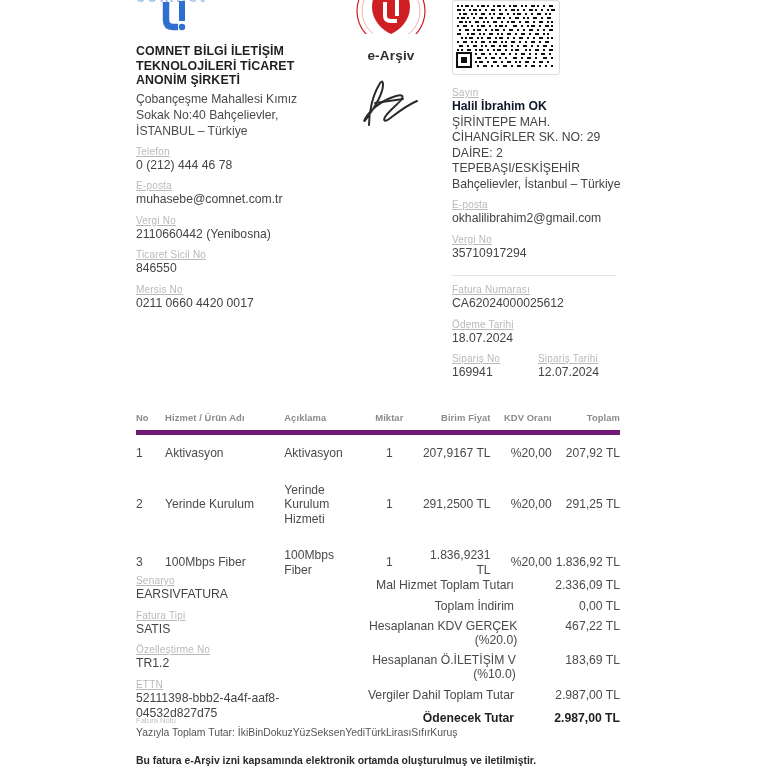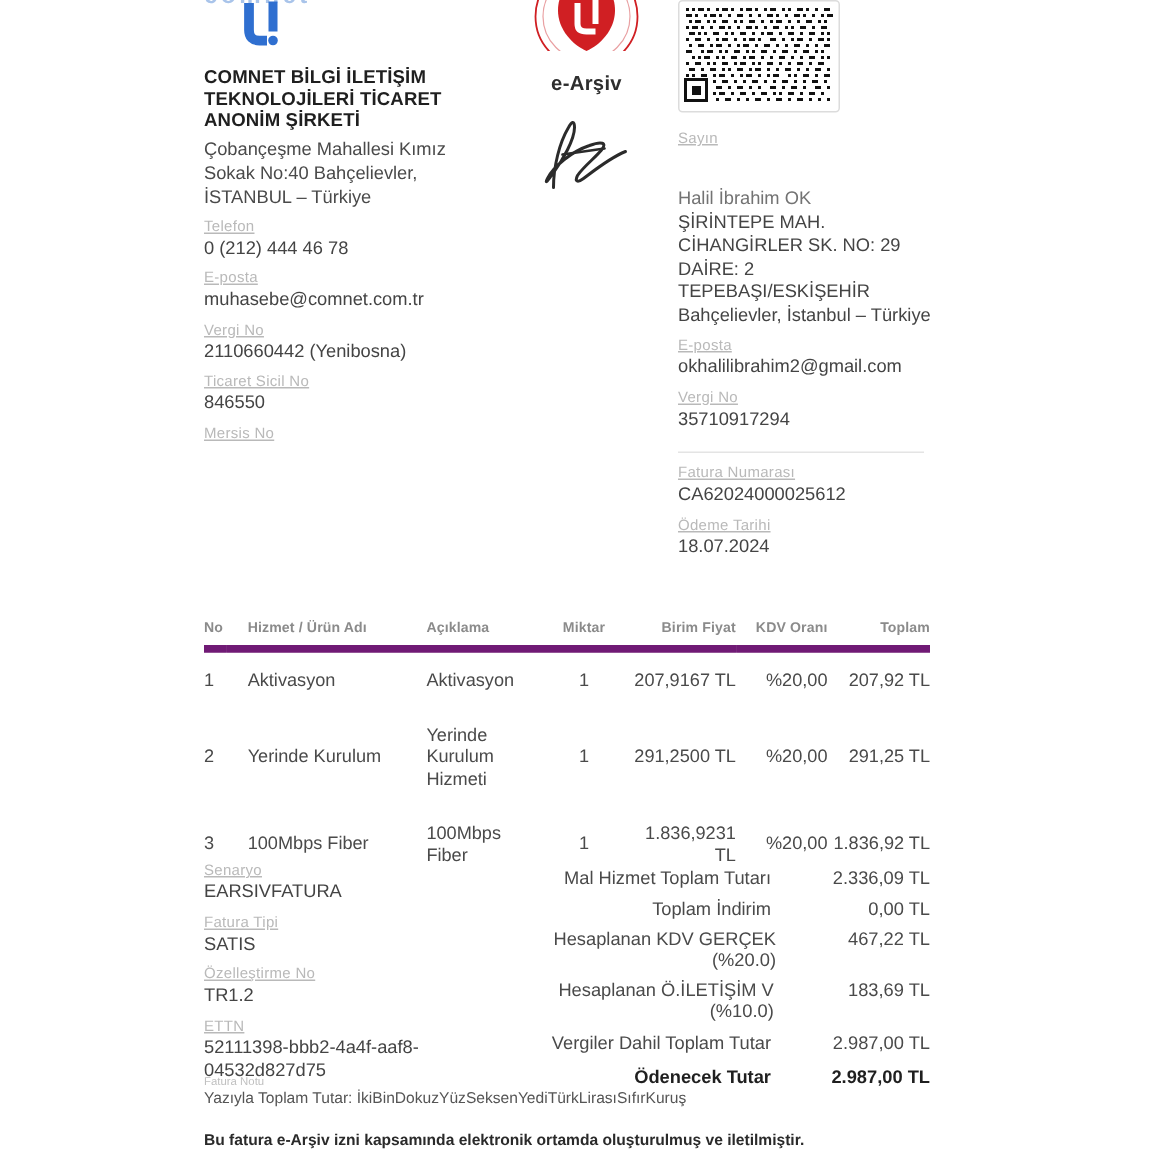--- a/index.html
+++ b/index.html
@@ -29,21 +29,21 @@
     letter-spacing: .2px;
     line-height: 12px;
     margin-top: 7px;
     text-decoration: underline;
   }
   .val {
     font-size: 12.2px;
     color: #444;
     line-height: 15.5px;
   }
-  .val.b { font-weight: normal; color: #737373; margin-top: 26px; }
+  .val.b { font-weight: bold; color: #0f172a; }
 
   
   .header {
     position: absolute;
     left: 0; top: 0;
     width: 768px;
     height: 400px;
   }
 
   
@@ -229,20 +229,21 @@
       <div>
         <div class="lbl">Vergi No</div>
         <div class="val">2110660442 (Yenibosna)</div>
       </div>
       <div>
         <div class="lbl">Ticaret Sicil No</div>
         <div class="val">846550</div>
       </div>
       <div>
         <div class="lbl">Mersis No</div>
+        <div class="val">0211 0660 4420 0017</div>
       </div>
     </div>
 
     <div class="mid">
       <div class="seal-wrap">
         <svg class="seal-svg" width="74" height="74" viewBox="0 0 74 74">
           <circle cx="37" cy="37" r="34" fill="#ffffff" stroke="#d01f23" stroke-width="1.2"></circle>
           <circle cx="37" cy="37" r="29" fill="#ffffff" stroke="#e9a0a2" stroke-width="0.8"></circle>
           <path d="M37 14 C22 14 18 24 18 33 C18 46 28 56 37 60 C46 56 56 46 56 33 C56 24 52 14 37 14 Z" fill="#d01f23"></path>
           <path d="M31 28 L31 42 Q31 47 37 47 L43 47" stroke="#ffffff" stroke-width="4" fill="none"></path>
@@ -532,20 +533,30 @@
         <div class="lbl" style="margin-top:0">Fatura Numarası</div>
         <div class="val">CA62024000025612</div>
 
         <div class="meta-grid">
           <div class="meta-col">
             <div class="lbl">Ödeme Tarihi</div>
             <div class="val">18.07.2024</div>
           </div>
         </div>
 
+        <div class="meta-grid">
+          <div class="meta-col">
+            <div class="lbl">Sipariş No</div>
+            <div class="val">169941</div>
+          </div>
+          <div class="meta-col">
+            <div class="lbl">Sipariş Tarihi</div>
+            <div class="val">12.07.2024</div>
+          </div>
+        </div>
       </div>
     </div>
   </div>
 
   <table class="items">
     <thead>
       <tr>
         <th class="c-no">No</th>
         <th class="c-name">Hizmet / Ürün Adı</th>
         <th class="c-desc">Açıklama</th>

